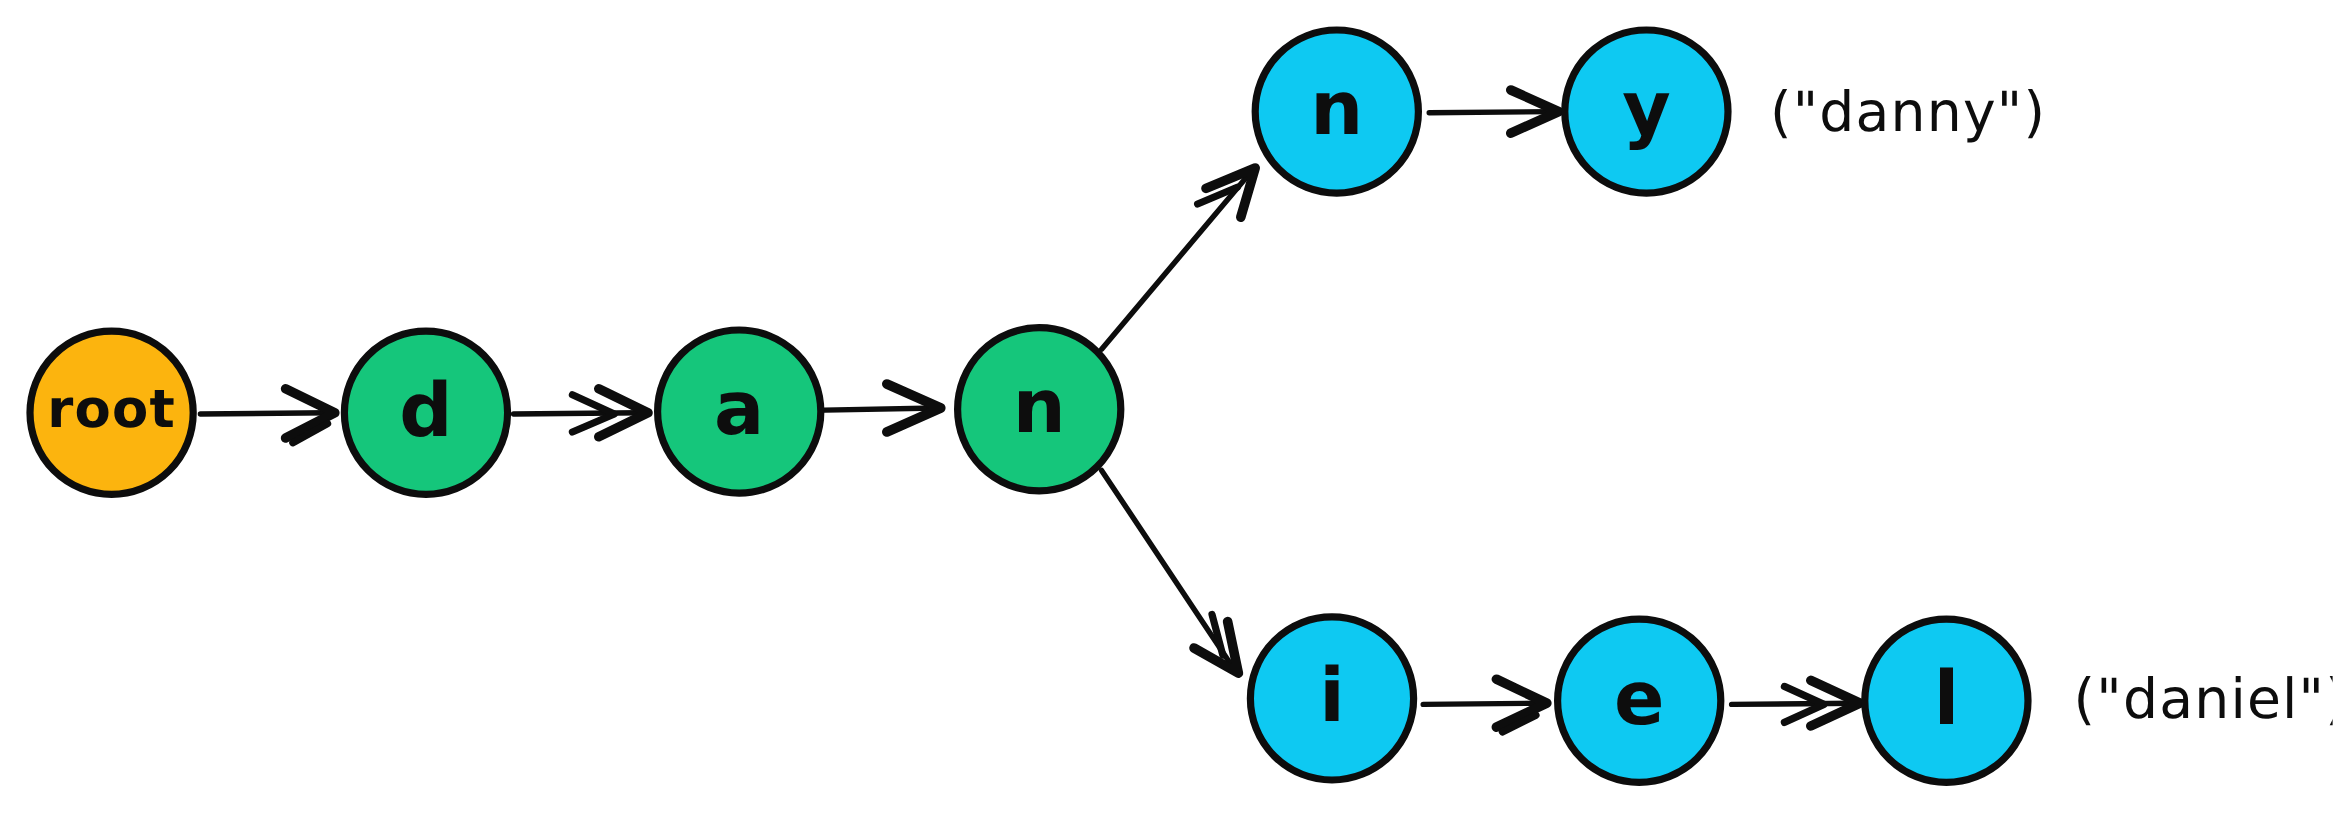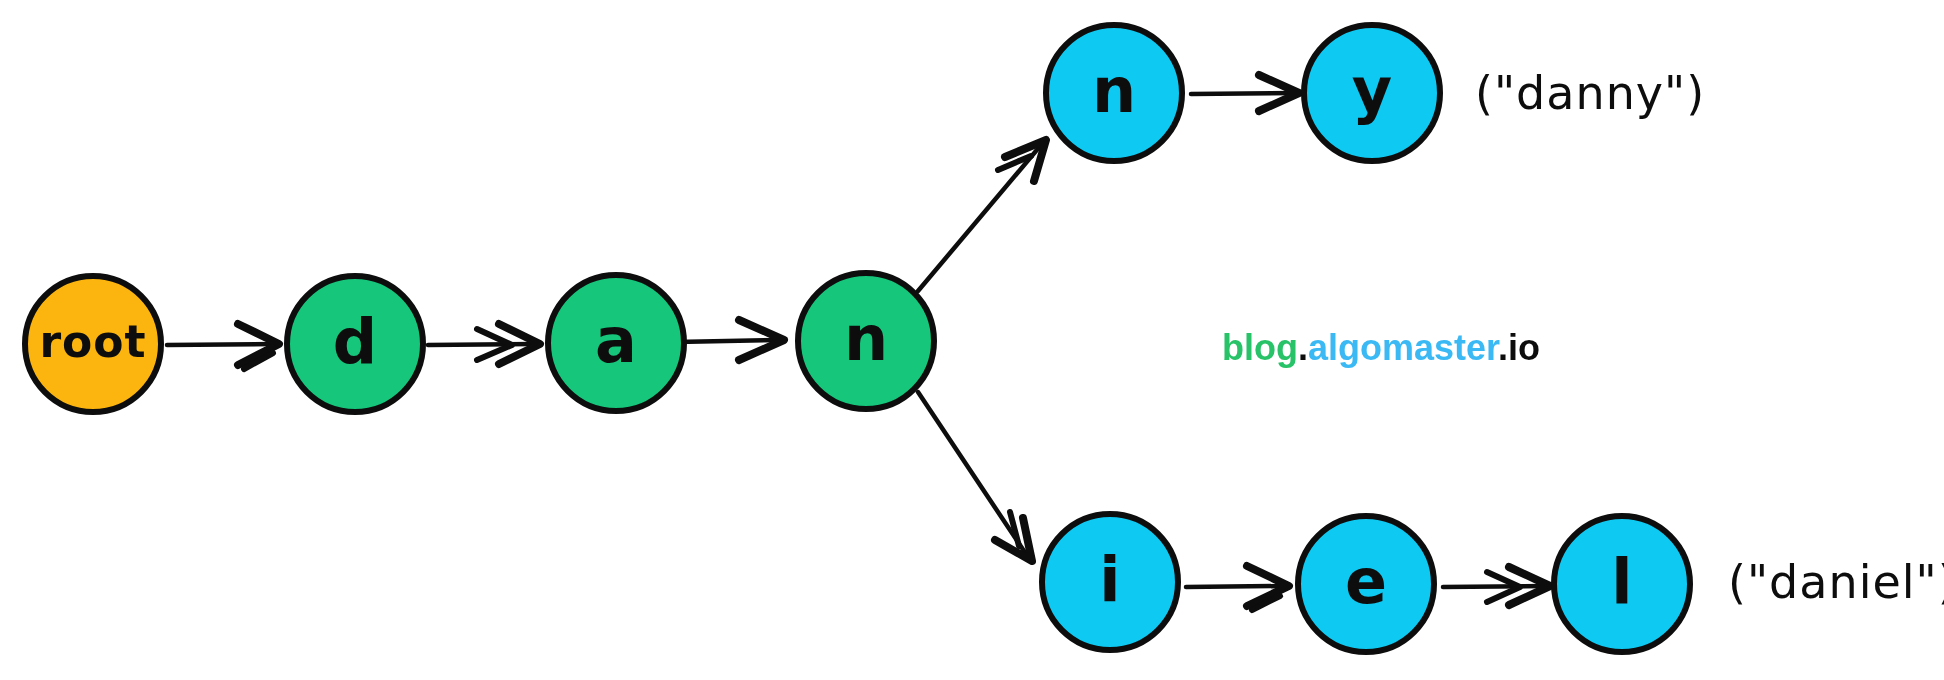--- a/index.html
+++ b/index.html
@@ -168,17 +168,14 @@
     <span class="node-label">e</span>
   </div>
 
   <div class="node fill-blue" style="left:1551px; top:513px;">
     <span class="node-label">l</span>
   </div>
 
   <div class="word-label" style="left:1475px; top:68px;">("danny")</div>
   <div class="word-label" style="left:1728px; top:557px;">("daniel")</div>
 
-  <div class="watermark">
-    <span class="wm-green">blog</span><span class="wm-dark">.</span><span class="wm-blue">algomaster</span><span class="wm-dark">.</span><span class="wm-dark">io</span>
-  </div>
 
 </div>
 
 </body></html>

